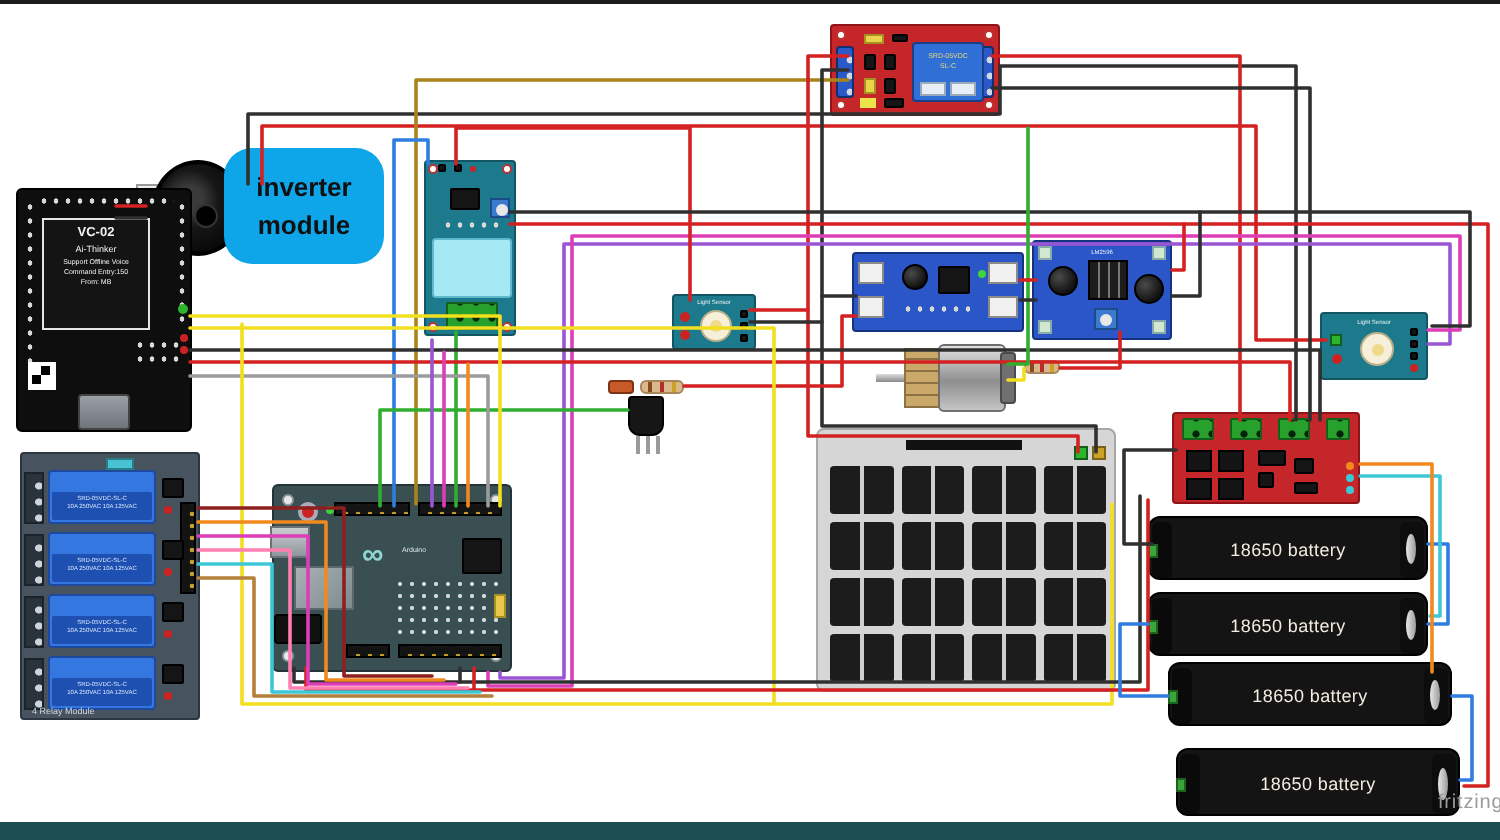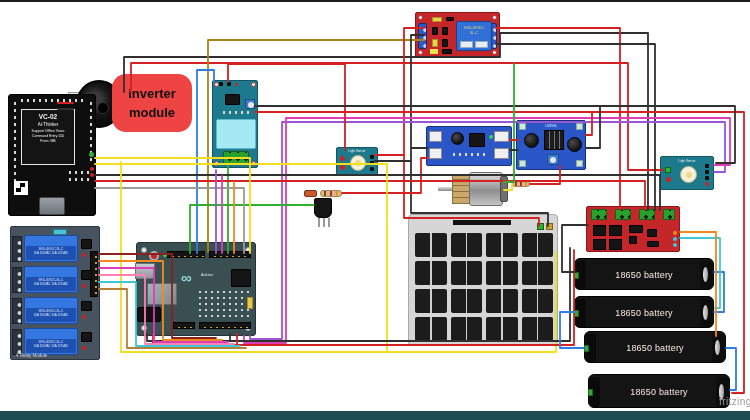--- a/index.html
+++ b/index.html
@@ -11,21 +11,21 @@
   .z2{z-index:2;}
   
   .topline{left:0;top:0;width:750px;height:2px;}
   .botbar{left:0;top:411px;width:750px;height:9px;}
   
   .spk-body{border-radius:50%;background:radial-gradient(circle at 40% 40%, #3a3a3a 0 18%, #161616 40%, #000 100%);border:2px solid #000;}
   .spk-dot{border-radius:50%;background:#000;border:1px solid #333;}
   .spk-bracket{background:#eee;border:1px solid #999;}
   .pin-red{background:#c22;border-radius:50%;}
   
-  .inv{background:#ef4444;border-radius:14px;color:#101010;font-weight:bold;font-size:13px;
+  .inv{background:#0ea5e9;border-radius:14px;color:#101010;font-weight:bold;font-size:13px;
        display:flex;flex-direction:column;align-items:center;justify-content:center;line-height:1.5;}
   
   .vc{background:#0e0e0e;border-radius:3px;border:1px solid #000;}
   .vc-chip{border:1px solid #e6e6e6;background:#141414;color:#f2f2f2;padding:2px 2px;
            font-size:3.5px;line-height:1.5;text-align:center;}
   .vc-chip .t1{font-size:6.5px;font-weight:bold;}
   .vc-chip .t2{font-size:4.5px;}
   .dots{background-image:radial-gradient(#d8d8d8 1px, transparent 1.3px);background-size:6px 7px;}
   .vc-usb{background:linear-gradient(180deg,#9aa0a6,#6f757b);border:1px solid #444;border-radius:2px;}
   .vc-qr{background:#fff;}

